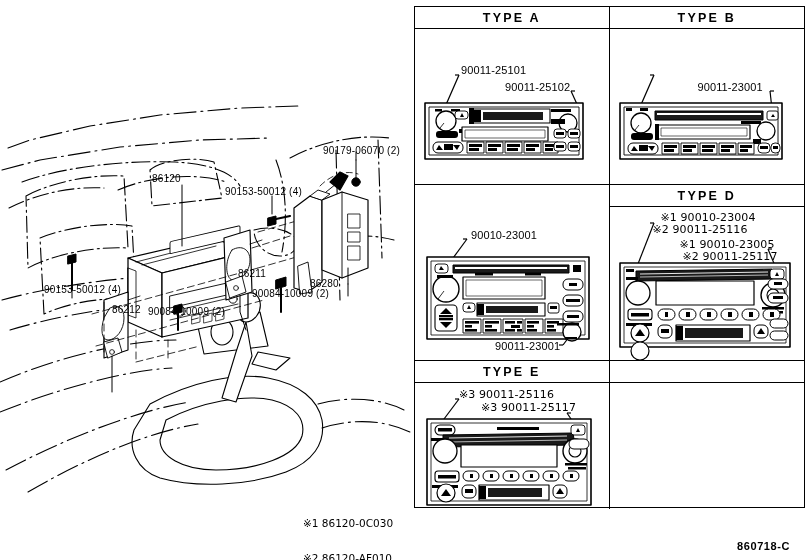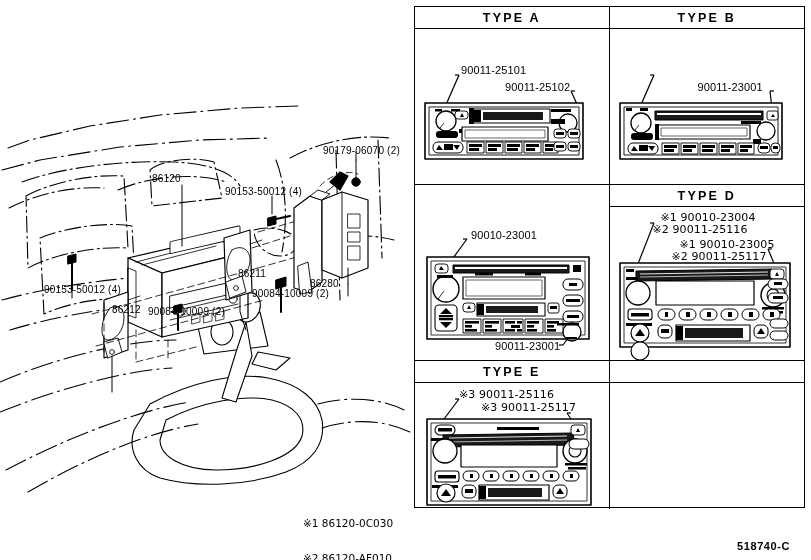--- a/index.html
+++ b/index.html
@@ -469,21 +469,21 @@
     </div>
 
     <div class="gcell right">
       <div class="ghead">
         <span>TYPE D</span>
       </div>
       <div class="gbody">
         <span class="partno u" style="left:43px;top:4px;margin-left:8px;">※1 90010-23004</span>
         <span class="partno u" style="left:43px;top:16px;">※2 90011-25116</span>
         <span class="partno u" style="left:70px;top:31px;">※1 90010-23005</span>
-        <span class="partno u" style="left:62px;top:43px;">※2 90011-25117</span>
+        <span class="partno u" style="left:73px;top:43px;">※2 90011-25117</span>
 
         <svg width="196" height="154" viewBox="0 0 196 154">
           <g fill="none" stroke="#000" stroke-width="1" stroke-linejoin="round">
             <path d="M44 16 L 26 62" stroke-width="1.2"></path>
             <path d="M44 16 L 40 16" stroke-width="1.2"></path>
             <path d="M158 42 L 168 66" stroke-width="1.2"></path>
             <path d="M158 42 L 162 42" stroke-width="1.2"></path>
 
             <rect x="10" y="56" width="170" height="84" stroke-width="1.6" fill="#fff"></rect>
             <rect x="14" y="60" width="162" height="76" stroke-width=".8" fill="#fff"></rect>
@@ -646,15 +646,15 @@
   </div>
 </div>
 
 <div class="notes u">
   <div>※1 86120-0C030</div>
   <div>※2 86120-AF010</div>
   
   
 </div>
 
-<div class="drwno">518740-C</div>
+<div class="drwno">860718-C</div>
 
 </div>
 
 </body></html>

